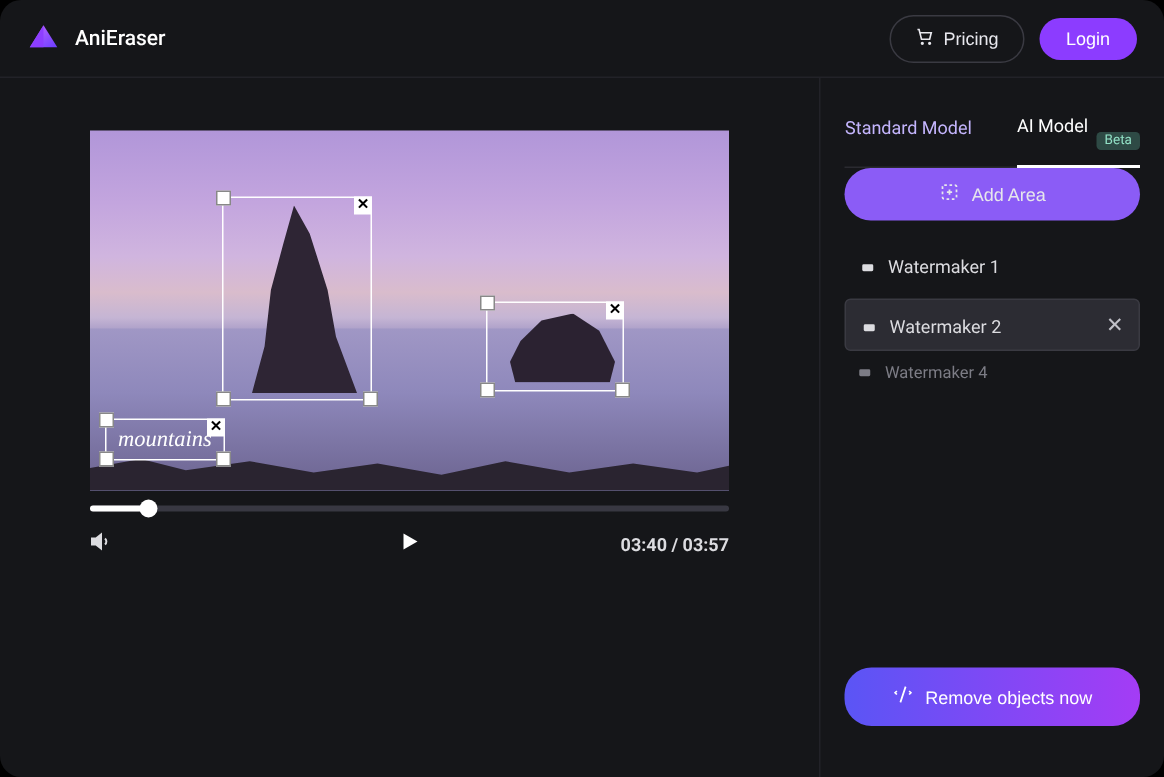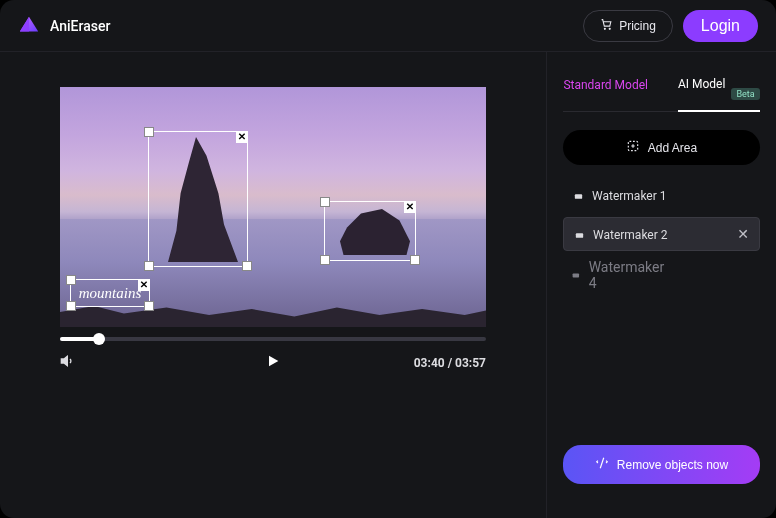--- a/index.html
+++ b/index.html
@@ -60,21 +60,21 @@
       display: flex;
       align-items: center;
       gap: 6px;
     }
     .btn-login {
       background: #8c3cff;
       border: none;
       color: #fff;
       padding: 7px 18px;
       border-radius: 16px;
-      font-size: 16px;
+      font-size: 12px;
       font-weight: 500;
       cursor: pointer;
     }
     
     .main {
       display: flex;
       flex: 1;
       overflow: hidden;
     }
     
@@ -228,43 +228,42 @@
     }
     .tabs {
       display: flex;
       gap: 30px;
       border-bottom: 1px solid #2a2a30;
       justify-content: center;
       padding-bottom: 0;
     }
     .tab {
       font-size: 12px;
-      color: #d946ef;
+      color: #c4b5fd;
       padding: 4px 0 10px 0;
       cursor: pointer;
       display: flex;
       align-items: center;
       gap: 6px;
     }
     .tab.active {
       color: #fff;
       border-bottom: 2px solid #fff;
       margin-bottom: -1px;
     }
     .beta-badge {
       background: #2e4a45;
       color: #91e0c5;
       font-size: 9px;
       padding: 1px 5px;
       border-radius: 3px;
       margin-top: 20px;
     }
     .add-area-btn {
-      margin-top: 18px;
-      background: #000000;
+      background: #8b5cf6;
       border: none;
       border-radius: 18px;
       color: #e6e6ec;
       font-size: 12px;
       padding: 9px 0;
       display: flex;
       align-items: center;
       justify-content: center;
       gap: 8px;
       cursor: pointer;
@@ -297,21 +296,21 @@
     }
     .wm-item.small {
       border: 1px solid #2e2e35;
       padding: 3px 8px;
       font-size: 9px;
       width: 135px;
       color: #a8a8b0;
     }
     .wm-item.tiny {
       padding: 2px 8px;
-      font-size: 14px;
+      font-size: 11px;
       width: 110px;
       color: #7c7c85;
     }
     .wm-icon {
       width: 11px;
       height: 11px;
     }
     .sidebar-footer {
       margin-top: auto;
       padding-bottom: 22px;

